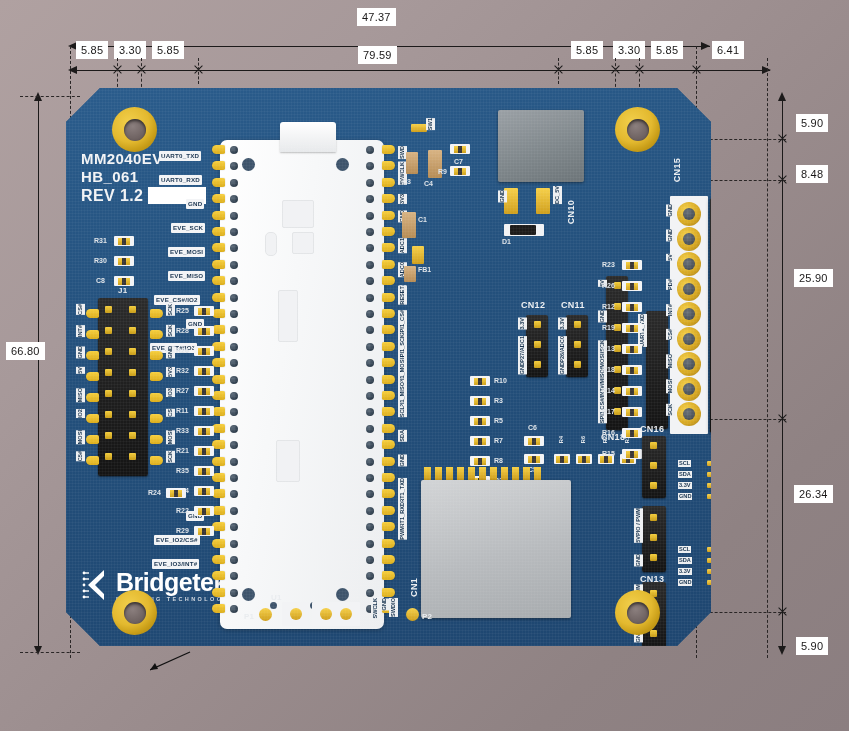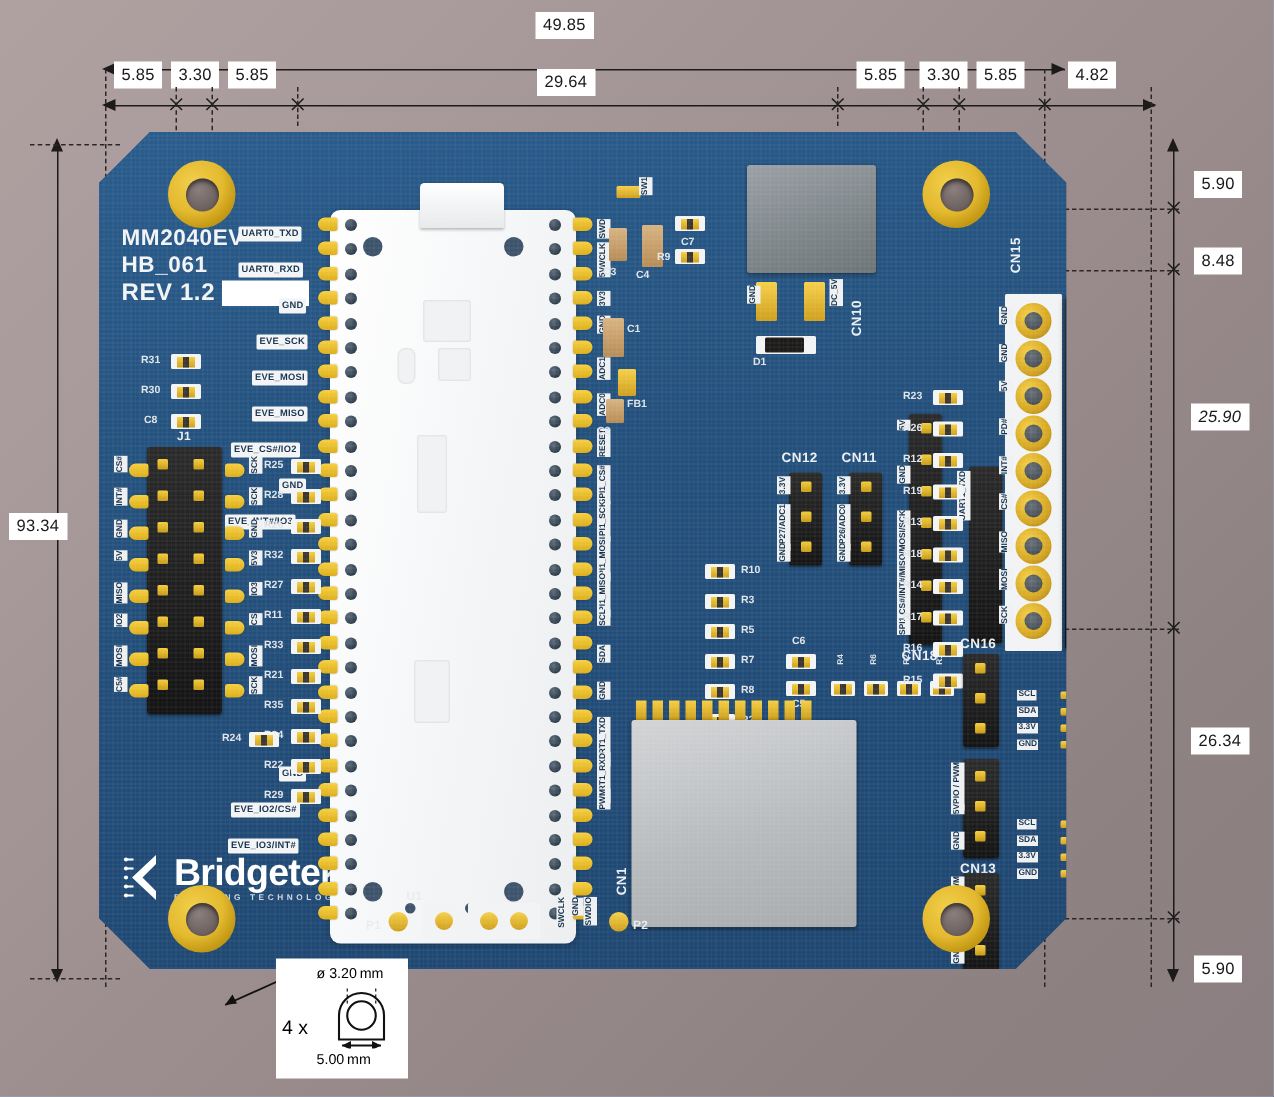--- a/index.html
+++ b/index.html
@@ -162,79 +162,79 @@
   .tinywhite.v{writing-mode:vertical-rl;transform:rotate(180deg);}
 </style>
 </head>
 <body>
 
 <div id="stage">
 
   <div class="dimline h" style="left:70px;top:46px;width:640px;"></div>
   <div class="arrowL" style="left:68px;top:42px;"></div>
   <div class="arrowR" style="left:701px;top:42px;"></div>
-  <div class="dimtxt" style="left:357px;top:8px;">49.85</div>
+  <div class="dimtxt" style="left:357px;top:8px;">47.37</div>
 
   <div class="dimline h" style="left:70px;top:70px;width:700px;"></div>
   <div class="arrowL" style="left:68px;top:66px;"></div>
   <div class="arrowR" style="left:762px;top:66px;"></div>
 
   <div class="tick" style="left:112px;top:64px;"></div>
   <div class="tick" style="left:136px;top:64px;"></div>
   <div class="tick" style="left:193px;top:64px;"></div>
   <div class="tick" style="left:553px;top:64px;"></div>
   <div class="tick" style="left:610px;top:64px;"></div>
   <div class="tick" style="left:634px;top:64px;"></div>
   <div class="tick" style="left:691px;top:64px;"></div>
 
   <div class="dimtxt" style="left:76px;top:41px;">5.85</div>
   <div class="dimtxt" style="left:114px;top:41px;">3.30</div>
   <div class="dimtxt" style="left:152px;top:41px;">5.85</div>
 
-  <div class="dimtxt" style="left:358px;top:46px;">29.64</div>
+  <div class="dimtxt" style="left:358px;top:46px;">79.59</div>
 
   <div class="dimtxt" style="left:571px;top:41px;">5.85</div>
   <div class="dimtxt" style="left:613px;top:41px;">3.30</div>
   <div class="dimtxt" style="left:651px;top:41px;">5.85</div>
-  <div class="dimtxt" style="left:712px;top:41px;">4.82</div>
+  <div class="dimtxt" style="left:712px;top:41px;">6.41</div>
 
   <div class="ext" style="left:70px;top:46px;height:612px;"></div>
   <div class="ext" style="left:117px;top:58px;height:60px;"></div>
   <div class="ext" style="left:141px;top:58px;height:60px;"></div>
   <div class="ext" style="left:198px;top:58px;height:26px;"></div>
   <div class="ext" style="left:558px;top:58px;height:26px;"></div>
   <div class="ext" style="left:615px;top:58px;height:60px;"></div>
   <div class="ext" style="left:639px;top:58px;height:60px;"></div>
   <div class="ext" style="left:696px;top:46px;height:612px;"></div>
   <div class="ext" style="left:767px;top:58px;height:600px;"></div>
 
   <div class="dimline v" style="left:38px;top:96px;height:556px;"></div>
   <div class="arrowU" style="left:34px;top:92px;"></div>
   <div class="arrowD" style="left:34px;top:646px;"></div>
-  <div class="dimtxt" style="left:6px;top:342px;">93.34</div>
+  <div class="dimtxt" style="left:6px;top:342px;">66.80</div>
   <div class="ext h" style="left:20px;top:96px;width:60px;"></div>
   <div class="ext h" style="left:20px;top:652px;width:60px;"></div>
 
   <div class="dimline v" style="left:782px;top:96px;height:556px;"></div>
   <div class="arrowU" style="left:778px;top:92px;"></div>
   <div class="arrowD" style="left:778px;top:646px;"></div>
 
   <div class="tick" style="left:777px;top:133px;"></div>
   <div class="tick" style="left:777px;top:174px;"></div>
   <div class="tick" style="left:777px;top:413px;"></div>
   <div class="tick" style="left:777px;top:606px;"></div>
 
   <div class="ext h" style="left:700px;top:139px;width:86px;"></div>
   <div class="ext h" style="left:700px;top:180px;width:86px;"></div>
   <div class="ext h" style="left:700px;top:419px;width:86px;"></div>
   <div class="ext h" style="left:700px;top:612px;width:86px;"></div>
 
   <div class="dimtxt" style="left:796px;top:114px;">5.90</div>
   <div class="dimtxt" style="left:796px;top:165px;">8.48</div>
-  <div class="dimtxt" style="left:794px;top:269px;font-style:italic;">25.90</div>
+  <div class="dimtxt" style="left:794px;top:269px;">25.90</div>
   <div class="dimtxt" style="left:794px;top:485px;">26.34</div>
   <div class="dimtxt" style="left:796px;top:637px;">5.90</div>
 
   <div id="pcb">
 
     <div class="hole" style="left:46px;top:19px;"></div>
     <div class="hole" style="left:549px;top:19px;"></div>
     <div class="hole" style="left:46px;top:502px;"></div>
     <div class="hole" style="left:549px;top:502px;"></div>
 
@@ -834,28 +834,14 @@
         <div class="tinywhite" style="left:612px;top:491px;">GND</div>
         <div class="smd" style="left:641px;top:492px;width:10px;height:5px;"></div>
       </div>
 
   </div>
 
   <svg id="calloutLead" viewBox="0 0 42 22">
     <line x1="0" y1="20" x2="40" y2="2" stroke="#111" stroke-width="1.2"></line>
     <polygon points="0,20 8,19 5,13" fill="#111"></polygon>
   </svg>
-  <div id="callout">
-    <div class="cot" style="left:27px;top:5px;font-size:9.5px;">ø 3.20 mm</div>
-    <div class="cot" style="left:4px;top:38px;font-size:13px;">4 x</div>
-    <svg style="position:absolute;left:36px;top:18px;" width="42" height="42" viewBox="0 0 42 42">
-      <path d="M6 20 A15 15 0 0 1 36 20 L36 36 L6 36 Z" fill="none" stroke="#111" stroke-width="1.4"></path>
-      <circle cx="21" cy="20" r="9.5" fill="none" stroke="#111" stroke-width="1.4"></circle>
-      <line x1="11.5" y1="2" x2="11.5" y2="12" stroke="#111" stroke-width="0.8" stroke-dasharray="2,2"></line>
-      <line x1="30.5" y1="2" x2="30.5" y2="12" stroke="#111" stroke-width="0.8" stroke-dasharray="2,2"></line>
-      <line x1="8" y1="40" x2="34" y2="40" stroke="#111" stroke-width="1.2"></line>
-      <polygon points="8,40 14,37 14,43" fill="#111"></polygon>
-      <polygon points="34,40 28,37 28,43" fill="#111"></polygon>
-    </svg>
-    <div class="cot" style="left:27px;top:62px;font-size:9.5px;">5.00 mm</div>
-  </div>
 
 </div>
 
 </body></html>

